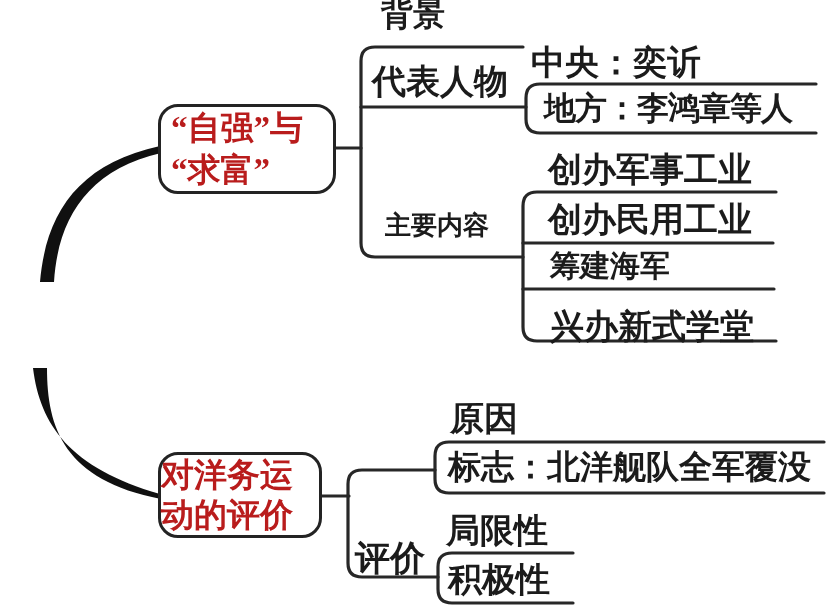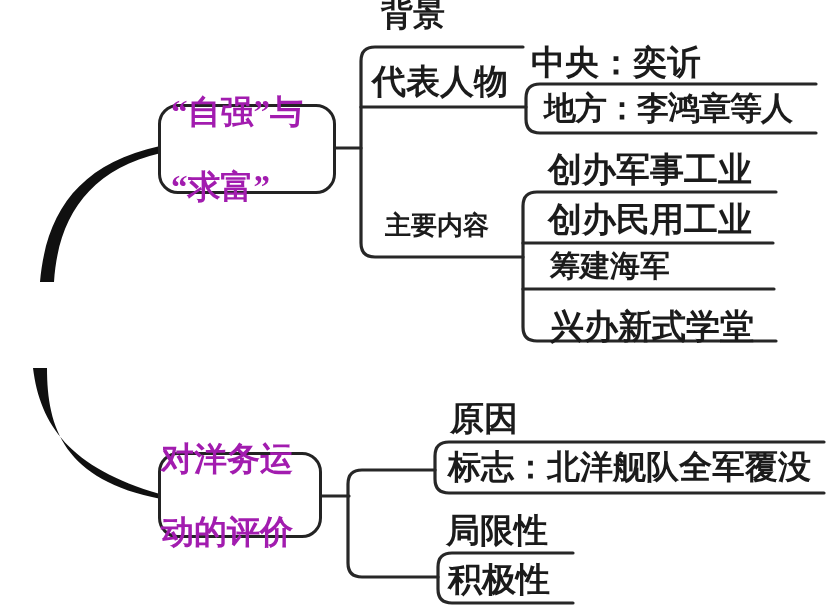--- a/index.html
+++ b/index.html
@@ -6,22 +6,22 @@
   body{
     width:828px;height:612px;position:relative;overflow:hidden;
     background:#ffffff;
     font-family:"Liberation Serif","DejaVu Serif",serif;
   }
   #canvas{position:absolute;left:0;top:0;width:828px;height:612px;}
   svg.lines{position:absolute;left:0;top:0;z-index:1;}
   .node-box{
     position:absolute;z-index:2;background:#ffffff;
     border:3.5px solid #232323;border-radius:20px;
-    display:flex;flex-direction:column;justify-content:center;
-    color:#a21caf;font-weight:600;gap:33px;
+    display:flex;flex-direction:column;justify-content:flex-end;
+    color:#b91c1c;font-weight:600;
   }
   .node-box .bl{white-space:nowrap;}
   .root-box{align-items:center;text-align:center;}
   .lbl{
     position:absolute;z-index:3;white-space:nowrap;color:#1b1b1b;
     font-weight:600;line-height:1.18;
   }
 </style>
 </head>
 <body>
@@ -67,16 +67,17 @@
   <div class="lbl" style="left:372px;top:62px;font-size:34px;">代表人物</div>
   <div class="lbl" style="left:544px;top:90px;font-size:32px;letter-spacing:-1px;">地方：李鸿章等人</div>
   <div class="lbl" style="left:385px;top:211px;font-size:26px;">主要内容</div>
   <div class="lbl" style="left:548px;top:150px;font-size:34px;">创办军事工业</div>
   <div class="lbl" style="left:548px;top:200px;font-size:34px;">创办民用工业</div>
   <div class="lbl" style="left:550px;top:248px;font-size:30px;">筹建海军</div>
   <div class="lbl" style="left:550px;top:307px;font-size:34px;">兴办新式学堂</div>
 
   <div class="lbl" style="left:450px;top:399px;font-size:34px;">原因</div>
   <div class="lbl" style="left:448px;top:448px;font-size:33px;">标志：北洋舰队全军覆没</div>
+  <div class="lbl" style="left:355px;top:538px;font-size:35px;">评价</div>
   <div class="lbl" style="left:446px;top:511px;font-size:34px;text-align:right;">局限性</div>
   <div class="lbl" style="left:448px;top:560px;font-size:34px;">积极性</div>
 
 </div>
 
 </body></html>

